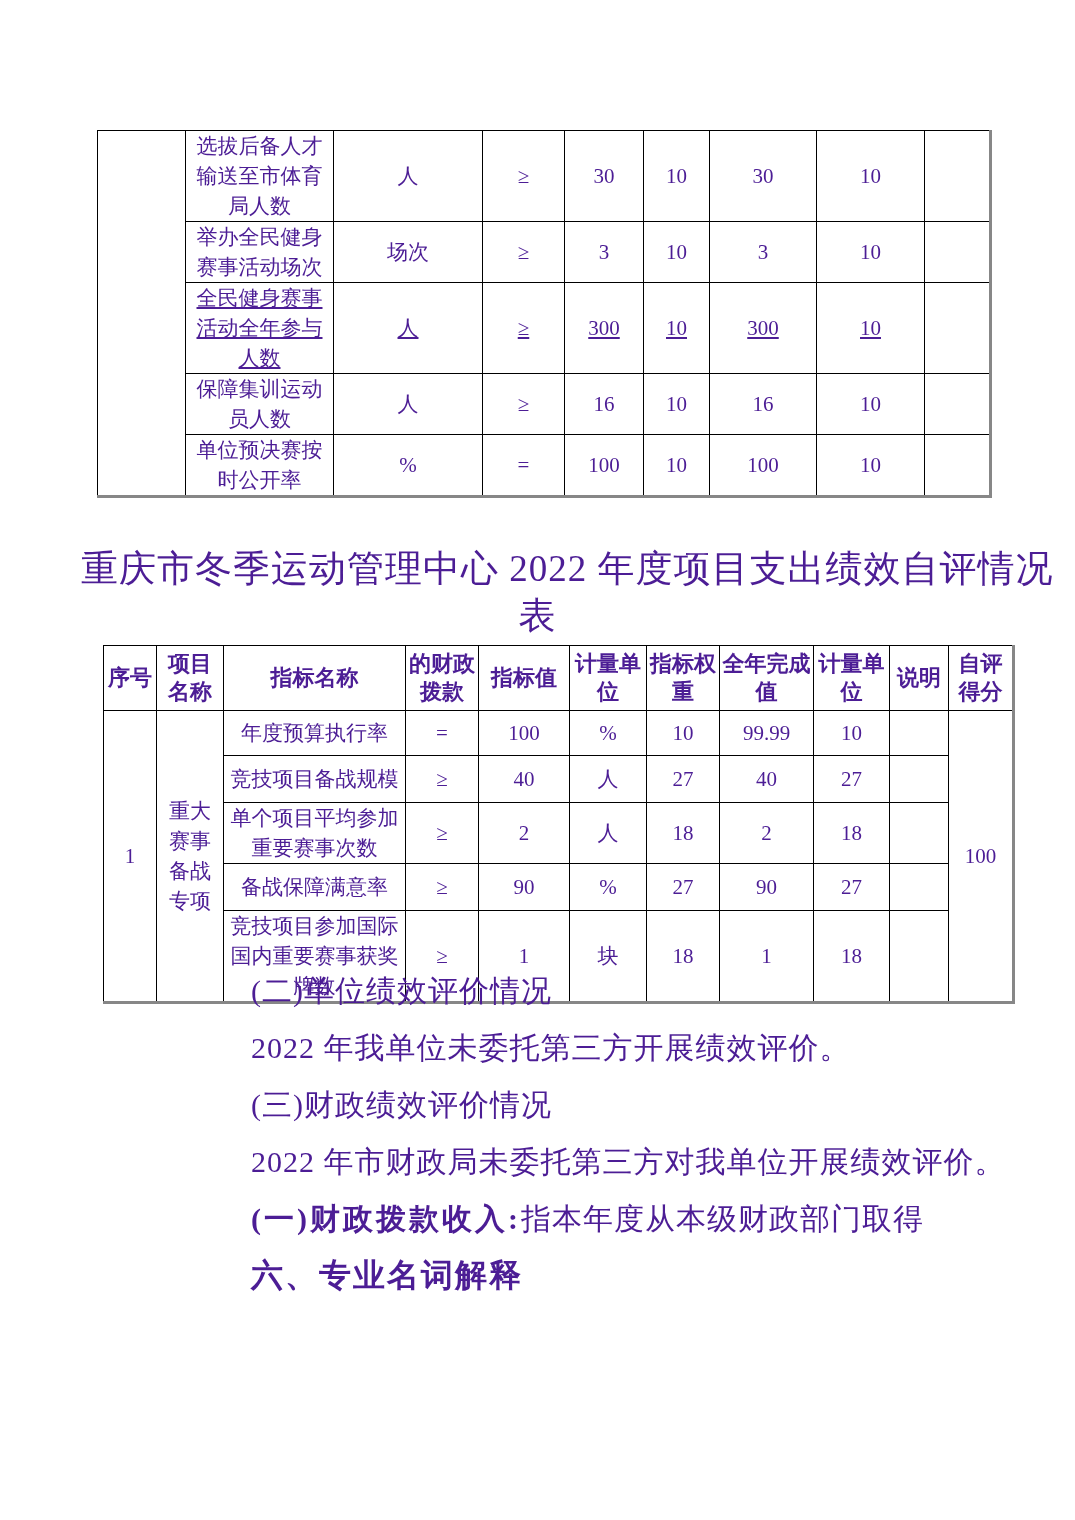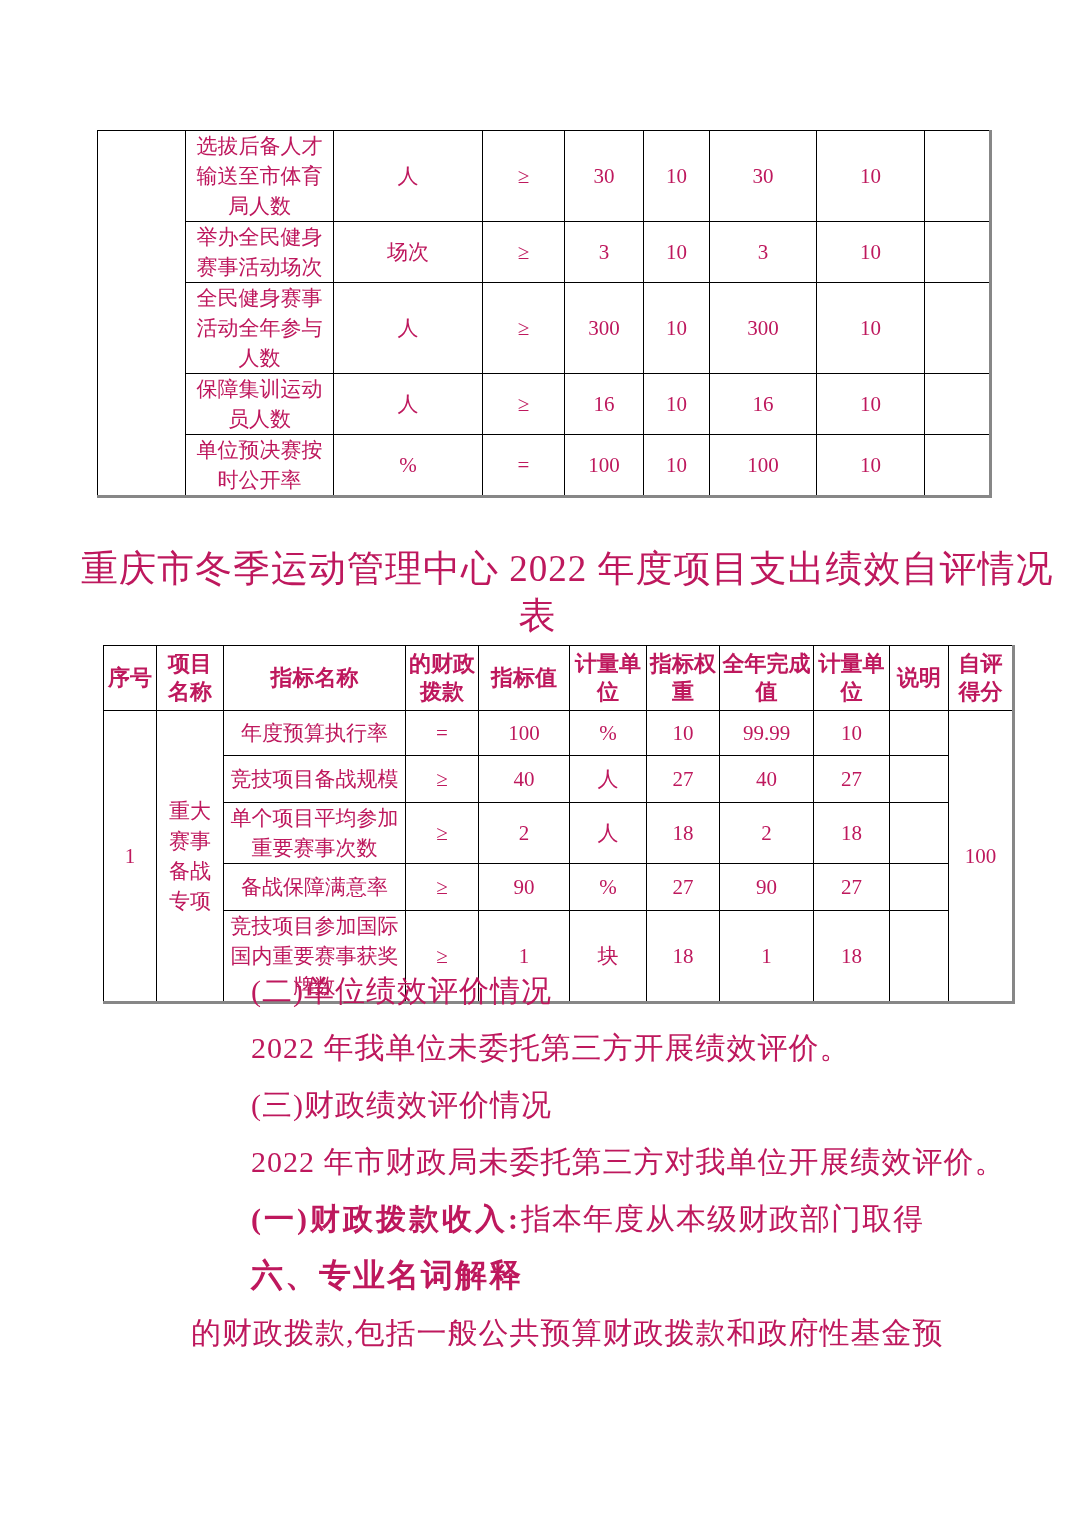--- a/index.html
+++ b/index.html
@@ -1,18 +1,18 @@
 <!DOCTYPE html>
 <html><head>
 <meta charset="utf-8">
 <style>
   html,body{margin:0;padding:0;background:#e8e8e8;}
   #page{
     position:relative;width:1075px;height:1520px;background:#ffffff;
-    font-family:"Liberation Serif","DejaVu Serif",serif;color:#be185d;
+    font-family:"Liberation Serif","DejaVu Serif",serif;color:#4c1d95;
     overflow:hidden;margin:0 auto;
   }
   table.doc-table{
     position:absolute;border-collapse:collapse;table-layout:fixed;background:#fff;
     border-right:3px solid #878787;border-bottom:3px solid #878787;
   }
   table.doc-table td,table.doc-table th{
     border:1px solid #000;vertical-align:middle;text-align:center;
     font-family:"Liberation Serif","DejaVu Serif",serif;
     font-size:21px;line-height:30px;padding:0 2px;overflow:hidden;
@@ -69,21 +69,21 @@
     <tr style="height:60px;">
       <td class="name">举办全民健身赛事活动场次</td>
       <td>场次</td>
       <td>≥</td>
       <td class="num">3</td>
       <td class="num">10</td>
       <td class="num">3</td>
       <td class="num">10</td>
       <td></td>
     </tr>
-    <tr style="height:85px;">
+    <tr style="height:85px;text-decoration:underline;">
       <td class="name">全民健身赛事活动全年参与人数</td>
       <td>人</td>
       <td>≥</td>
       <td class="num">300</td>
       <td class="num">10</td>
       <td class="num">300</td>
       <td class="num">10</td>
       <td></td>
     </tr>
     <tr style="height:57px;">
@@ -200,16 +200,15 @@
 
   <div id="paras">
     <div class="pline indent">(二)单位绩效评价情况</div>
     <div class="pline indent">2022 年我单位未委托第三方开展绩效评价。</div>
     <div class="pline indent">(三)财政绩效评价情况</div>
     <div class="pline indent">2022 年市财政局未委托第三方对我单位开展绩效评价。</div>
     <div class="pline indent">
       <span class="lead-b">(一)财政拨款收入:</span><span>指本年度从本级财政部门取得</span>
     </div>
     <div class="pline indent h-black">六、专业名词解释</div>
-    <div class="pline">的财政拨款,包括一般公共预算财政拨款和政府性基金预</div>
   </div>
 
 </div>
 
 </body></html>

